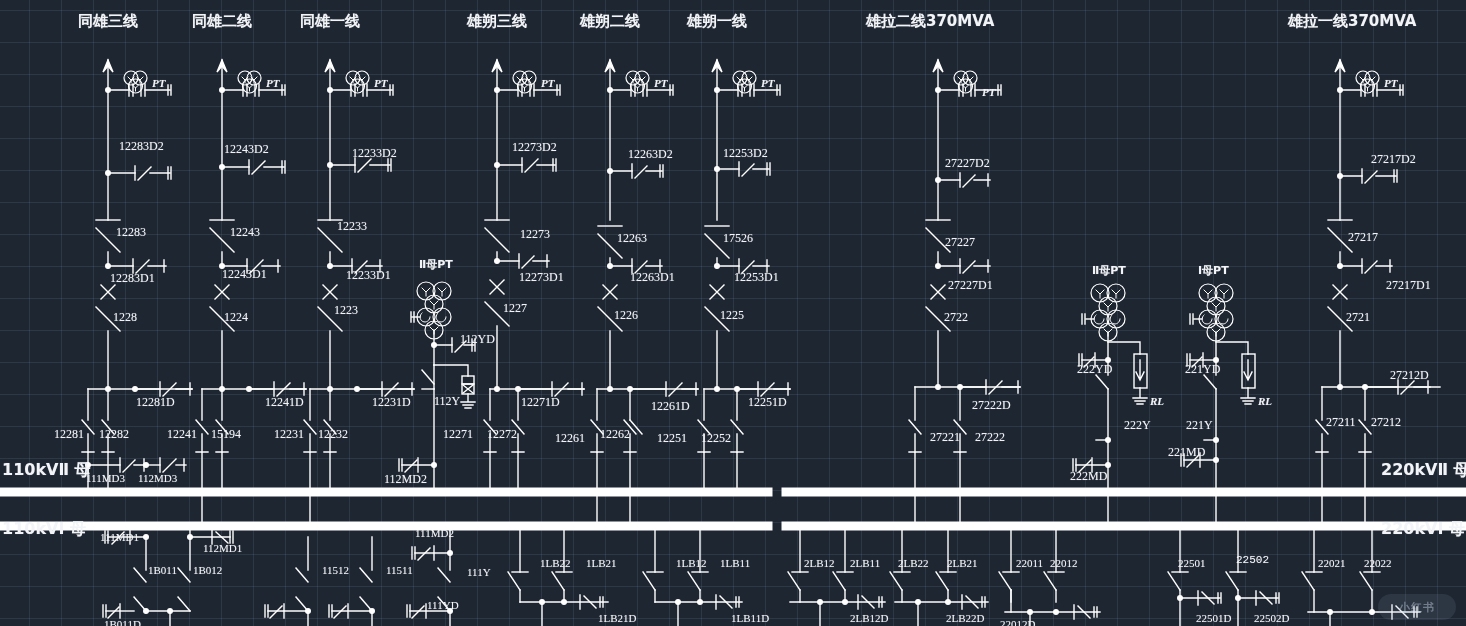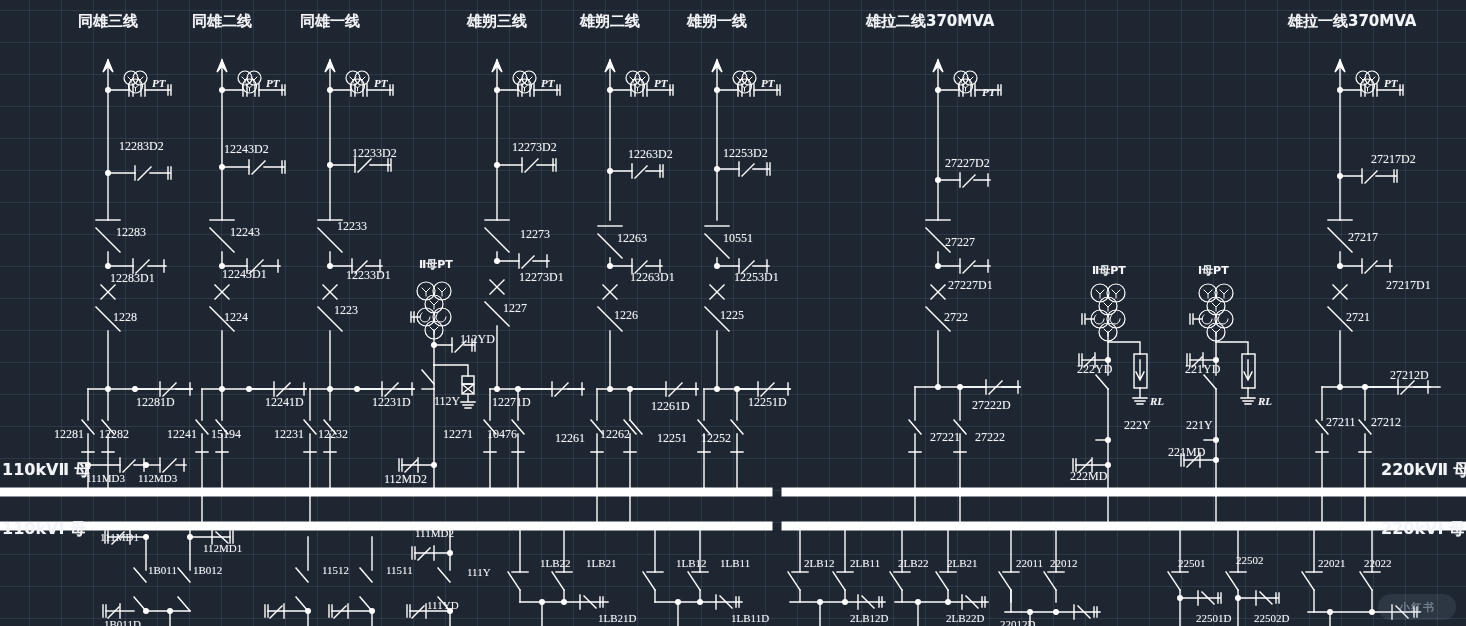--- a/index.html
+++ b/index.html
@@ -745,21 +745,21 @@
   <div class="lbl dev" style="left:628px;top:148px;">12263D2</div>
   <div class="lbl dev" style="left:723px;top:147px;">12253D2</div>
   <div class="lbl dev" style="left:945px;top:157px;">27227D2</div>
   <div class="lbl dev" style="left:1371px;top:153px;">27217D2</div>
 
   <div class="lbl dev" style="left:116px;top:226px;">12283</div>
   <div class="lbl dev" style="left:230px;top:226px;text-align:right;">12243</div>
   <div class="lbl dev" style="left:337px;top:220px;">12233</div>
   <div class="lbl dev" style="left:505px;top:228px;margin-left:15px;">12273</div>
   <div class="lbl dev" style="left:617px;top:232px;">12263</div>
-  <div class="lbl dev" style="left:723px;top:232px;">10551</div>
+  <div class="lbl dev" style="left:723px;top:232px;">17526</div>
   <div class="lbl dev" style="left:945px;top:236px;">27227</div>
   <div class="lbl dev" style="left:1348px;top:231px;">27217</div>
 
   <div class="lbl dev" style="left:110px;top:272px;">12283D1</div>
   <div class="lbl dev" style="left:222px;top:268px;">12243D1</div>
   <div class="lbl dev" style="left:346px;top:269px;">12233D1</div>
   <div class="lbl dev" style="left:519px;top:271px;">12273D1</div>
   <div class="lbl dev" style="left:630px;top:271px;">12263D1</div>
   <div class="lbl dev" style="left:734px;top:271px;">12253D1</div>
   <div class="lbl dev" style="left:948px;top:279px;">27227D1</div>
@@ -770,34 +770,34 @@
   <div class="lbl dev" style="left:334px;top:304px;">1223</div>
   <div class="lbl dev" style="left:503px;top:302px;">1227</div>
   <div class="lbl dev" style="left:614px;top:309px;">1226</div>
   <div class="lbl dev" style="left:720px;top:309px;">1225</div>
   <div class="lbl dev" style="left:944px;top:311px;">2722</div>
   <div class="lbl dev" style="left:1346px;top:311px;">2721</div>
 
   <div class="lbl dev" style="left:136px;top:396px;">12281D</div>
   <div class="lbl dev" style="left:265px;top:396px;">12241D</div>
   <div class="lbl dev" style="left:372px;top:396px;">12231D</div>
-  <div class="lbl dev" style="left:492px;top:396px;">12271D</div>
+  <div class="lbl dev" style="left:521px;top:396px;">12271D</div>
   <div class="lbl dev" style="left:651px;top:400px;">12261D</div>
   <div class="lbl dev" style="left:748px;top:396px;">12251D</div>
   <div class="lbl dev" style="left:972px;top:399px;">27222D</div>
   <div class="lbl dev" style="left:1390px;top:369px;">27212D</div>
 
   <div class="lbl dev" style="left:54px;top:428px;">12281</div>
   <div class="lbl dev" style="left:99px;top:428px;">12282</div>
   <div class="lbl dev" style="left:167px;top:428px;">12241</div>
   <div class="lbl dev" style="left:211px;top:428px;">15194</div>
   <div class="lbl dev" style="left:274px;top:428px;">12231</div>
   <div class="lbl dev" style="left:318px;top:428px;">12232</div>
   <div class="lbl dev" style="left:443px;top:428px;">12271</div>
-  <div class="lbl dev" style="left:487px;top:428px;">10476</div>
+  <div class="lbl dev" style="left:487px;top:428px;">12272</div>
   <div class="lbl dev" style="left:555px;top:432px;">12261</div>
   <div class="lbl dev" style="left:600px;top:428px;">12262</div>
   <div class="lbl dev" style="left:657px;top:432px;">12251</div>
   <div class="lbl dev" style="left:701px;top:432px;">12252</div>
   <div class="lbl dev" style="left:930px;top:431px;">27221</div>
   <div class="lbl dev" style="left:975px;top:431px;">27222</div>
   <div class="lbl dev" style="left:1326px;top:416px;">27211</div>
   <div class="lbl dev" style="left:1371px;top:416px;">27212</div>
 
   <div class="lbl pt-title" style="left:419px;top:259px;">Ⅱ母PT</div>
@@ -850,21 +850,21 @@
 
   <div class="lbl dev-sm" style="left:898px;top:558px;">2LB22</div>
   <div class="lbl dev-sm" style="left:947px;top:558px;">2LB21</div>
   <div class="lbl dev-sm" style="left:946px;top:613px;">2LB22D</div>
 
   <div class="lbl dev-sm" style="left:1016px;top:558px;">22011</div>
   <div class="lbl dev-sm" style="left:1050px;top:558px;">22012</div>
   <div class="lbl dev-sm" style="left:1000px;top:619px;">22012D</div>
 
   <div class="lbl dev-sm" style="left:1178px;top:558px;">22501</div>
-  <div class="lbl dev-sm" style="left:1236px;top:555px;">22502</div>
+  <div class="lbl dev-sm" style="left:1236px;top:555px;font-family:Liberation Mono, monospace;">22502</div>
   <div class="lbl dev-sm" style="left:1196px;top:613px;">22501D</div>
   <div class="lbl dev-sm" style="left:1254px;top:613px;">22502D</div>
 
   <div class="lbl dev-sm" style="left:1318px;top:558px;">22021</div>
   <div class="lbl dev-sm" style="left:1364px;top:558px;">22022</div>
 
   <div id="watermark">小红书</div>
 
 </div>
 

